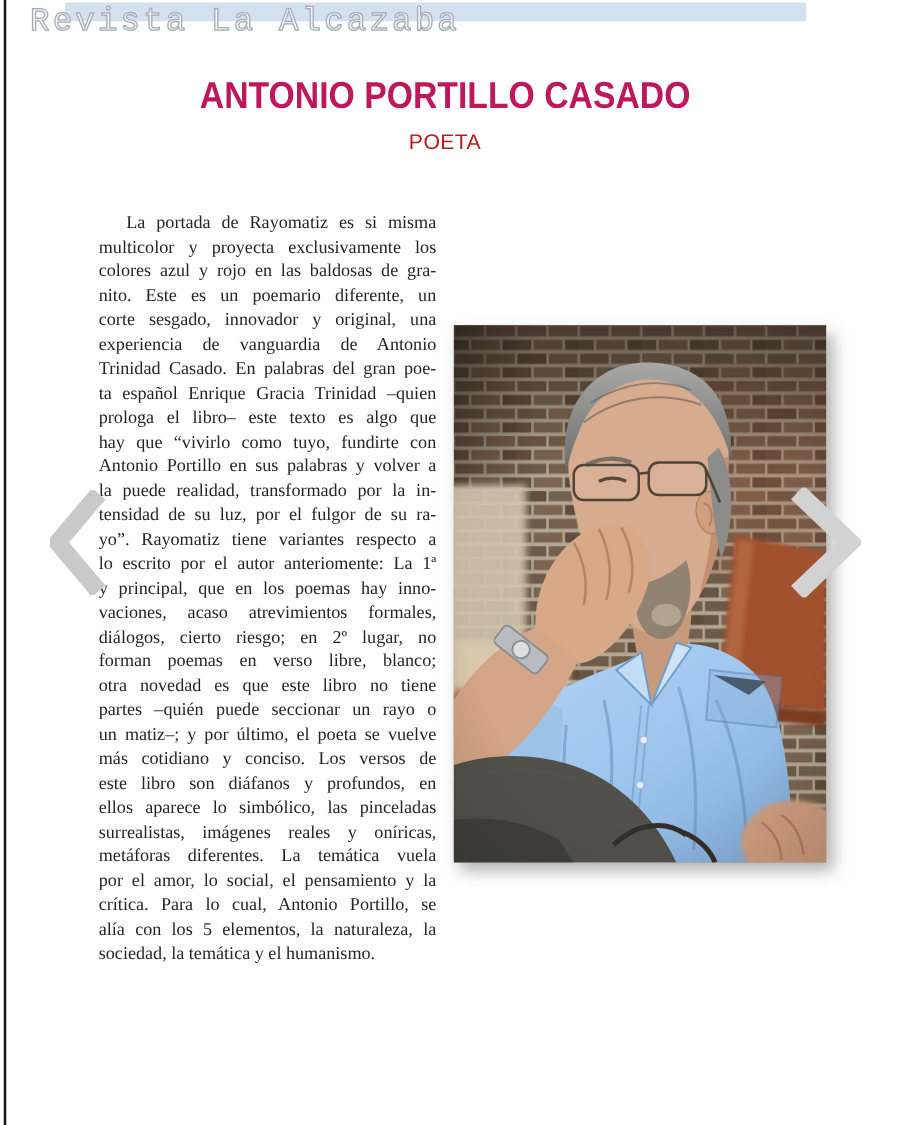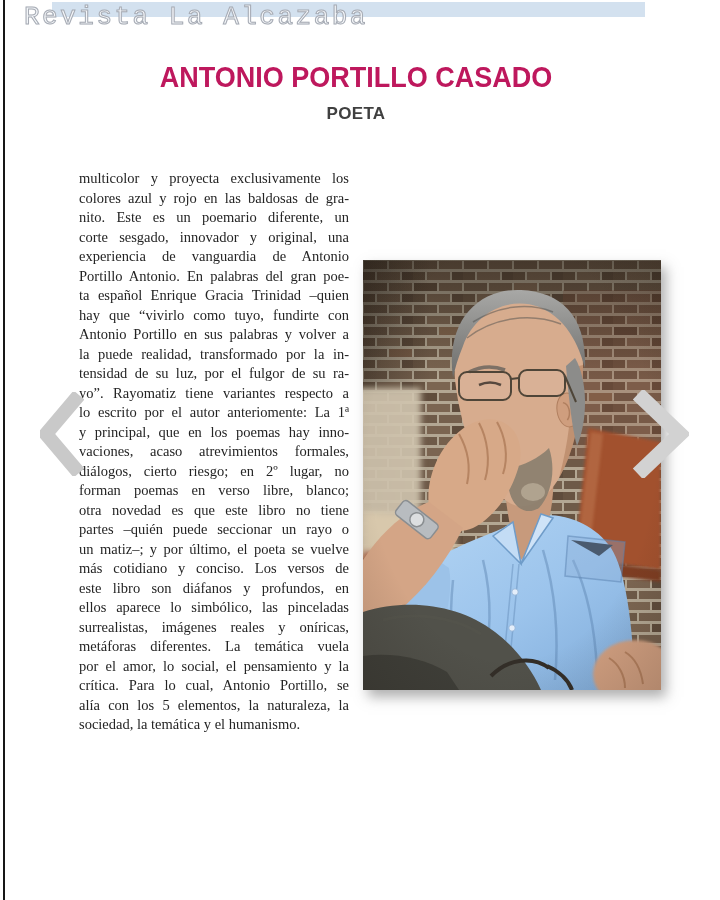--- a/index.html
+++ b/index.html
@@ -25,21 +25,21 @@
     position:absolute;left:26px;top:60px;width:660px;text-align:center;
     font-family:"Liberation Sans","DejaVu Sans",sans-serif;color:#be185d;
   }
   .article-title{
     display:inline-block;font-size:30px;font-weight:bold;letter-spacing:0px;
     transform:scaleX(0.9);transform-origin:center;white-space:nowrap;
   }
   .article-subtitle{
     position:absolute;left:26px;top:104px;width:660px;text-align:center;
     font-family:"Liberation Sans","DejaVu Sans",sans-serif;
-    font-size:17px;font-weight:bold;color:#404040;letter-spacing:0.3px;
+    font-size:17px;font-weight:normal;color:#b91c1c;letter-spacing:0.3px;
   }
   .body-col{
     position:absolute;left:79px;top:169px;width:270px;
     font-size:14.5px;line-height:19.5px;color:#242424;
   }
   .tline{text-align:justify;text-align-last:justify;overflow:hidden;white-space:normal;}
   .tline.first{text-indent:22px;}
   .tline.last{text-align-last:left;}
   .photo-frame{
     position:absolute;left:363px;top:260px;width:298px;height:430px;
@@ -60,27 +60,29 @@
 
   <div class="masthead-band"></div>
   <div class="masthead-text">Revista La Alcazaba</div>
 
   <div class="title-wrap">
     <span class="article-title">ANTONIO PORTILLO CASADO</span>
   </div>
   <div class="article-subtitle">POETA</div>
 
   <div class="body-col">
+      <div class="tline first">La portada de Rayomatiz es si misma</div>
       <div class="tline">multicolor y proyecta exclusivamente los</div>
       <div class="tline">colores azul y rojo en las baldosas de gra-</div>
       <div class="tline">nito. Este es un poemario diferente, un</div>
       <div class="tline">corte sesgado, innovador y original, una</div>
       <div class="tline">experiencia de vanguardia de Antonio</div>
-      <div class="tline">Portillo Antonio. En palabras del gran poe-</div>
+      <div class="tline">Trinidad Casado. En palabras del gran poe-</div>
       <div class="tline">ta español Enrique Gracia Trinidad –quien</div>
+      <div class="tline">prologa el libro– este texto es algo que</div>
       <div class="tline">hay que “vivirlo como tuyo, fundirte con</div>
       <div class="tline">Antonio Portillo en sus palabras y volver a</div>
       <div class="tline">la puede realidad, transformado por la in-</div>
       <div class="tline">tensidad de su luz, por el fulgor de su ra-</div>
       <div class="tline">yo”. Rayomatiz tiene variantes respecto a</div>
       <div class="tline">lo escrito por el autor anteriomente: La 1ª</div>
       <div class="tline">y principal, que en los poemas hay inno-</div>
       <div class="tline">vaciones, acaso atrevimientos formales,</div>
       <div class="tline">diálogos, cierto riesgo; en 2º lugar, no</div>
       <div class="tline">forman poemas en verso libre, blanco;</div>

